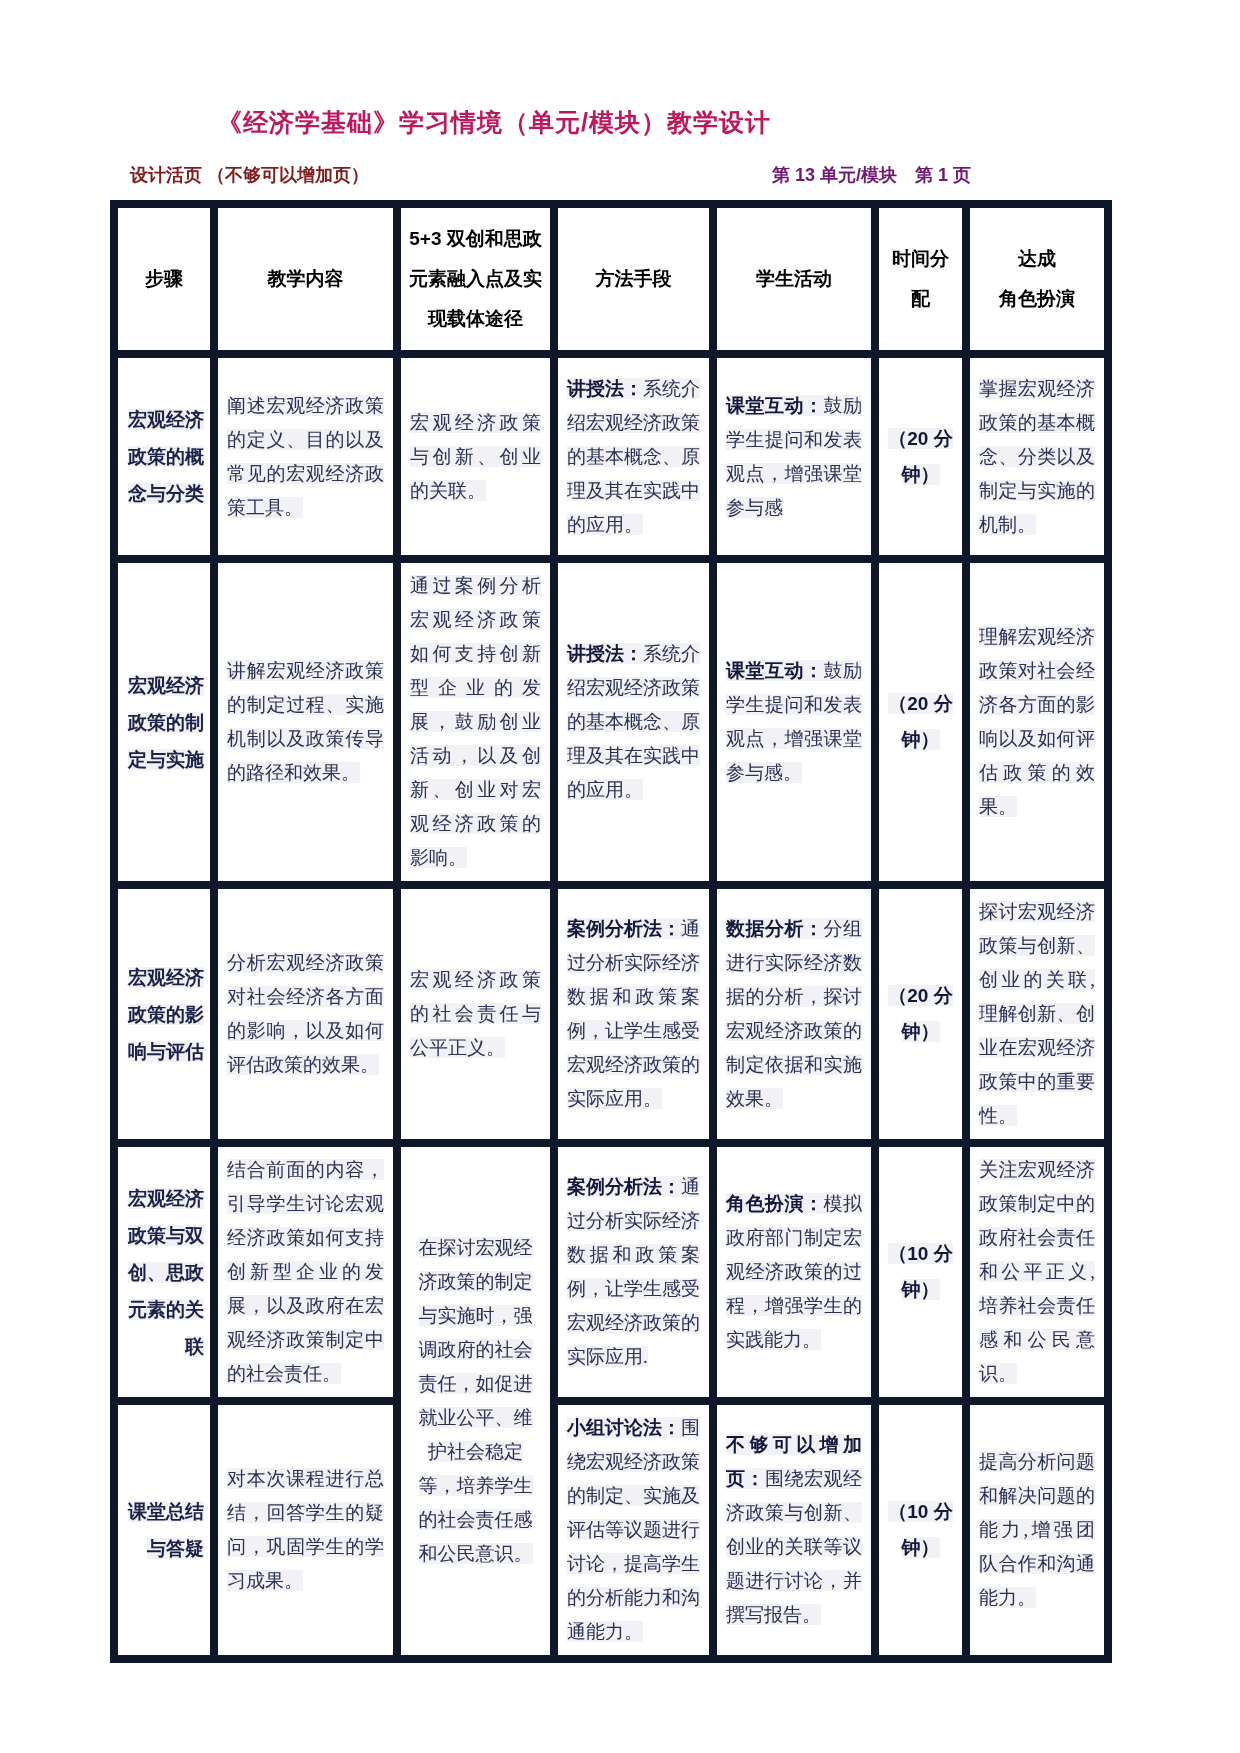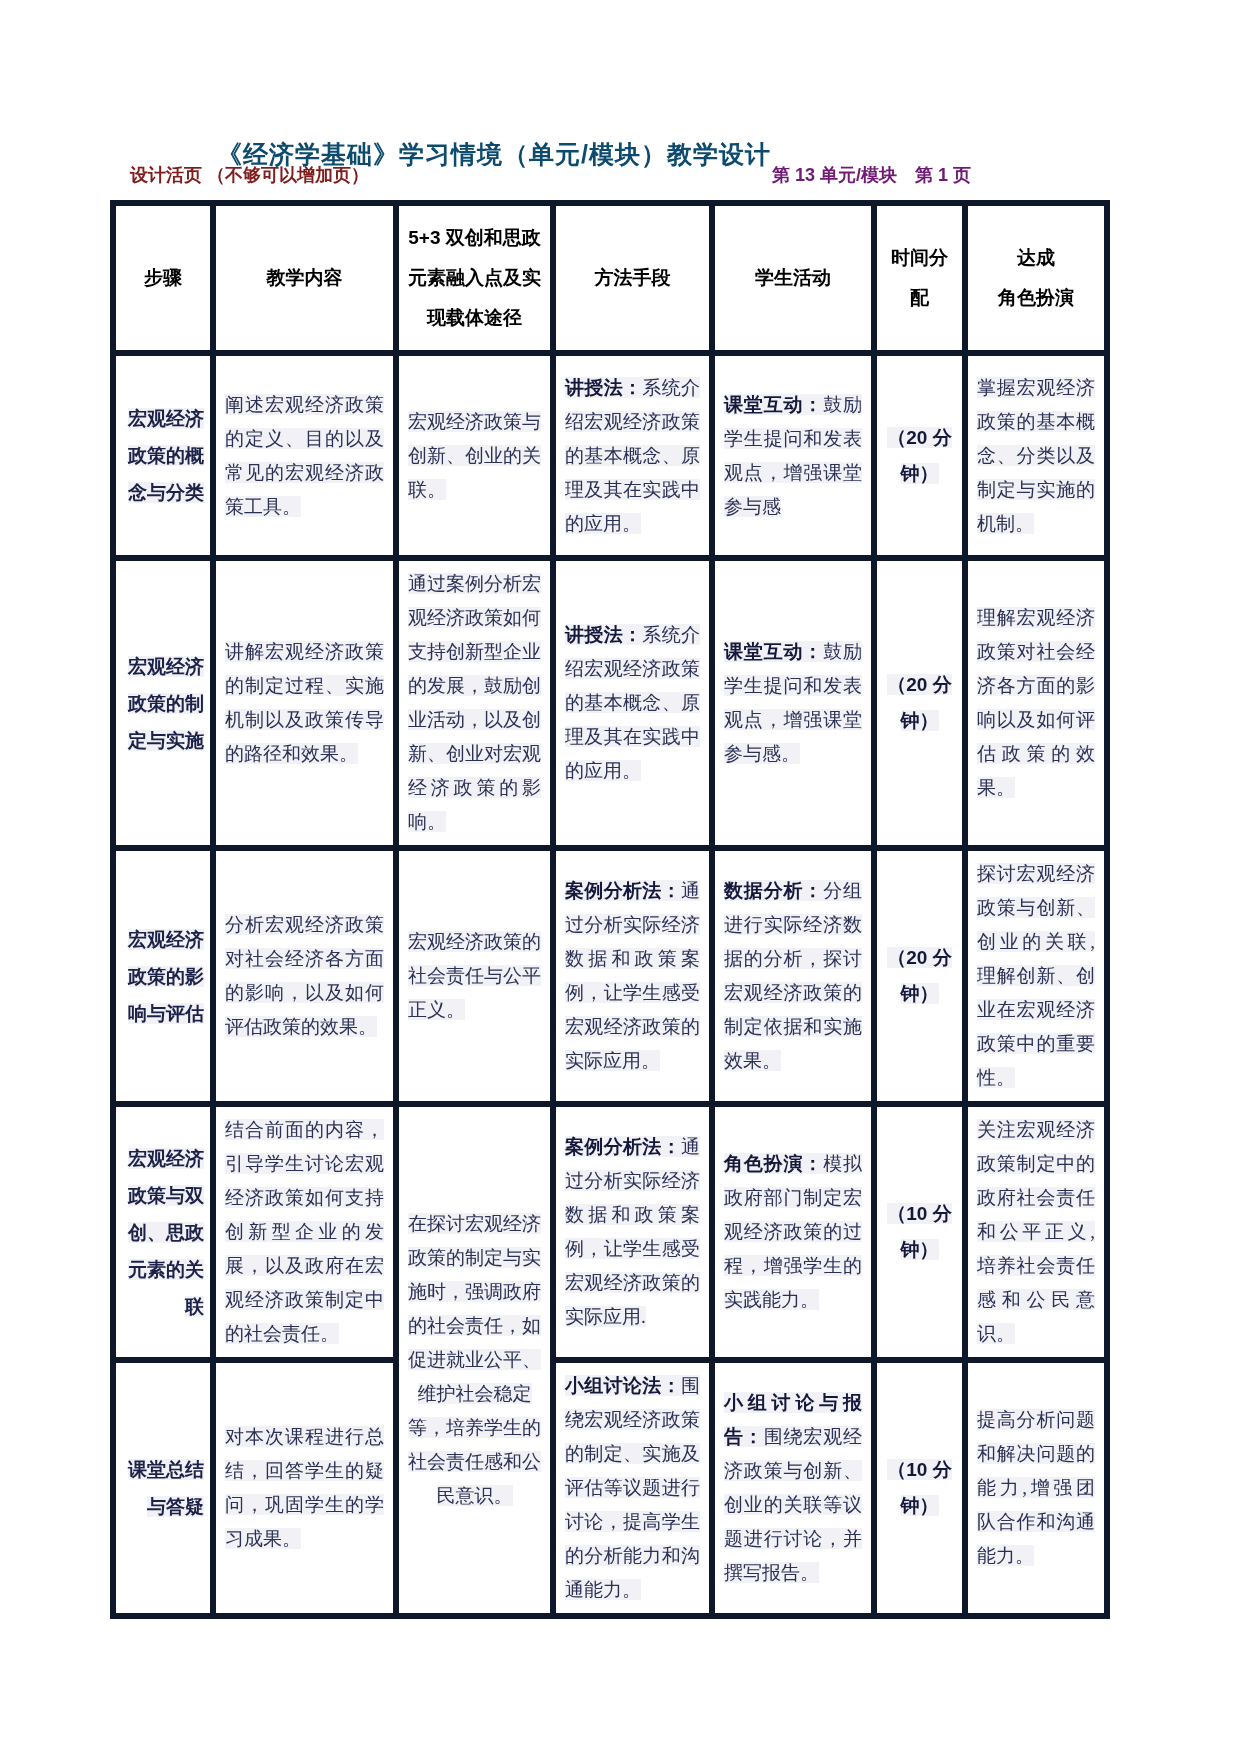--- a/index.html
+++ b/index.html
@@ -5,44 +5,44 @@
   html,body{margin:0;padding:0;background:#fff;}
   .sheet{
     position:relative;
     width:1240px;height:1753px;
     background:#ffffff;
     font-family:"Liberation Serif","DejaVu Serif",serif;
     color:#2b3154;
     overflow:hidden;
   }
   .doc-title{
-    position:absolute;top:138px;left:0;width:988px;
+    position:absolute;top:106px;left:0;width:988px;
     text-align:center;
-    font-size:25px;font-weight:bold;color:#0c4a6e;
+    font-size:25px;font-weight:bold;color:#be185d;
     font-family:"Liberation Sans","DejaVu Sans",sans-serif;
     letter-spacing:1px;
   }
   .meta-left{
     position:absolute;top:163px;left:130px;
     font-size:18px;font-weight:bold;color:#7f1d1d;
     font-family:"Liberation Sans","DejaVu Sans",sans-serif;
   }
   .meta-right{
     position:absolute;top:163px;left:772px;
     font-size:18px;font-weight:bold;color:#701a75;
     font-family:"Liberation Sans","DejaVu Sans",sans-serif;
   }
   table.design{
     position:absolute;left:110px;top:200px;
     width:994px;
     border-collapse:collapse;
     table-layout:fixed;
   }
   table.design th, table.design td{
-    border:6px solid #0f172a;
+    border:8px solid #0f172a;
     vertical-align:middle;
     font-size:19px;
     overflow:hidden;
   }
   table.design th{
     font-family:"Liberation Sans","DejaVu Sans",sans-serif;
     font-weight:bold;color:#000;
     text-align:center;
     white-space:pre-line;
     line-height:40px;
@@ -146,19 +146,19 @@
         <td class="c-body c-int-merged" rowspan="2"><span class="t">在探讨宏观经济政策的制定与实施时，强调政府的社会责任，如促进就业公平、维护社会稳定等，培养学生的社会责任感和公民意识。</span></td>
         <td class="c-body"><span class="lead">案例分析法：</span><span class="t">通过分析实际经济数据和政策案例，让学生感受宏观经济政策的实际应用.</span></td>
         <td class="c-body"><span class="lead">角色扮演：</span><span class="t">模拟政府部门制定宏观经济政策的过程，增强学生的实践能力。</span></td>
         <td class="c-time"><span class="t">（10 分钟）</span></td>
         <td class="c-body"><span class="t">关注宏观经济政策制定中的政府社会责任和公平正义,培养社会责任感和公民意识。</span></td>
       </tr>
       <tr class="r4">
         <td class="c-step"><span class="t">课堂总结与答疑</span></td>
         <td class="c-body"><span class="t">对本次课程进行总结，回答学生的疑问，巩固学生的学习成果。</span></td>
         <td class="c-body"><span class="lead">小组讨论法：</span><span class="t">围绕宏观经济政策的制定、实施及评估等议题进行讨论，提高学生的分析能力和沟通能力。</span></td>
-        <td class="c-body"><span class="lead">小组讨论与报告：</span><span class="t">围绕宏观经济政策与创新、创业的关联等议题进行讨论，并撰写报告。</span></td>
+        <td class="c-body"><span class="lead">不够可以增加页：</span><span class="t">围绕宏观经济政策与创新、创业的关联等议题进行讨论，并撰写报告。</span></td>
         <td class="c-time"><span class="t">（10 分钟）</span></td>
         <td class="c-body"><span class="t">提高分析问题和解决问题的能力,增强团队合作和沟通能力。</span></td>
       </tr>
     </tbody>
   </table>
 </div>
 
 </body></html>

